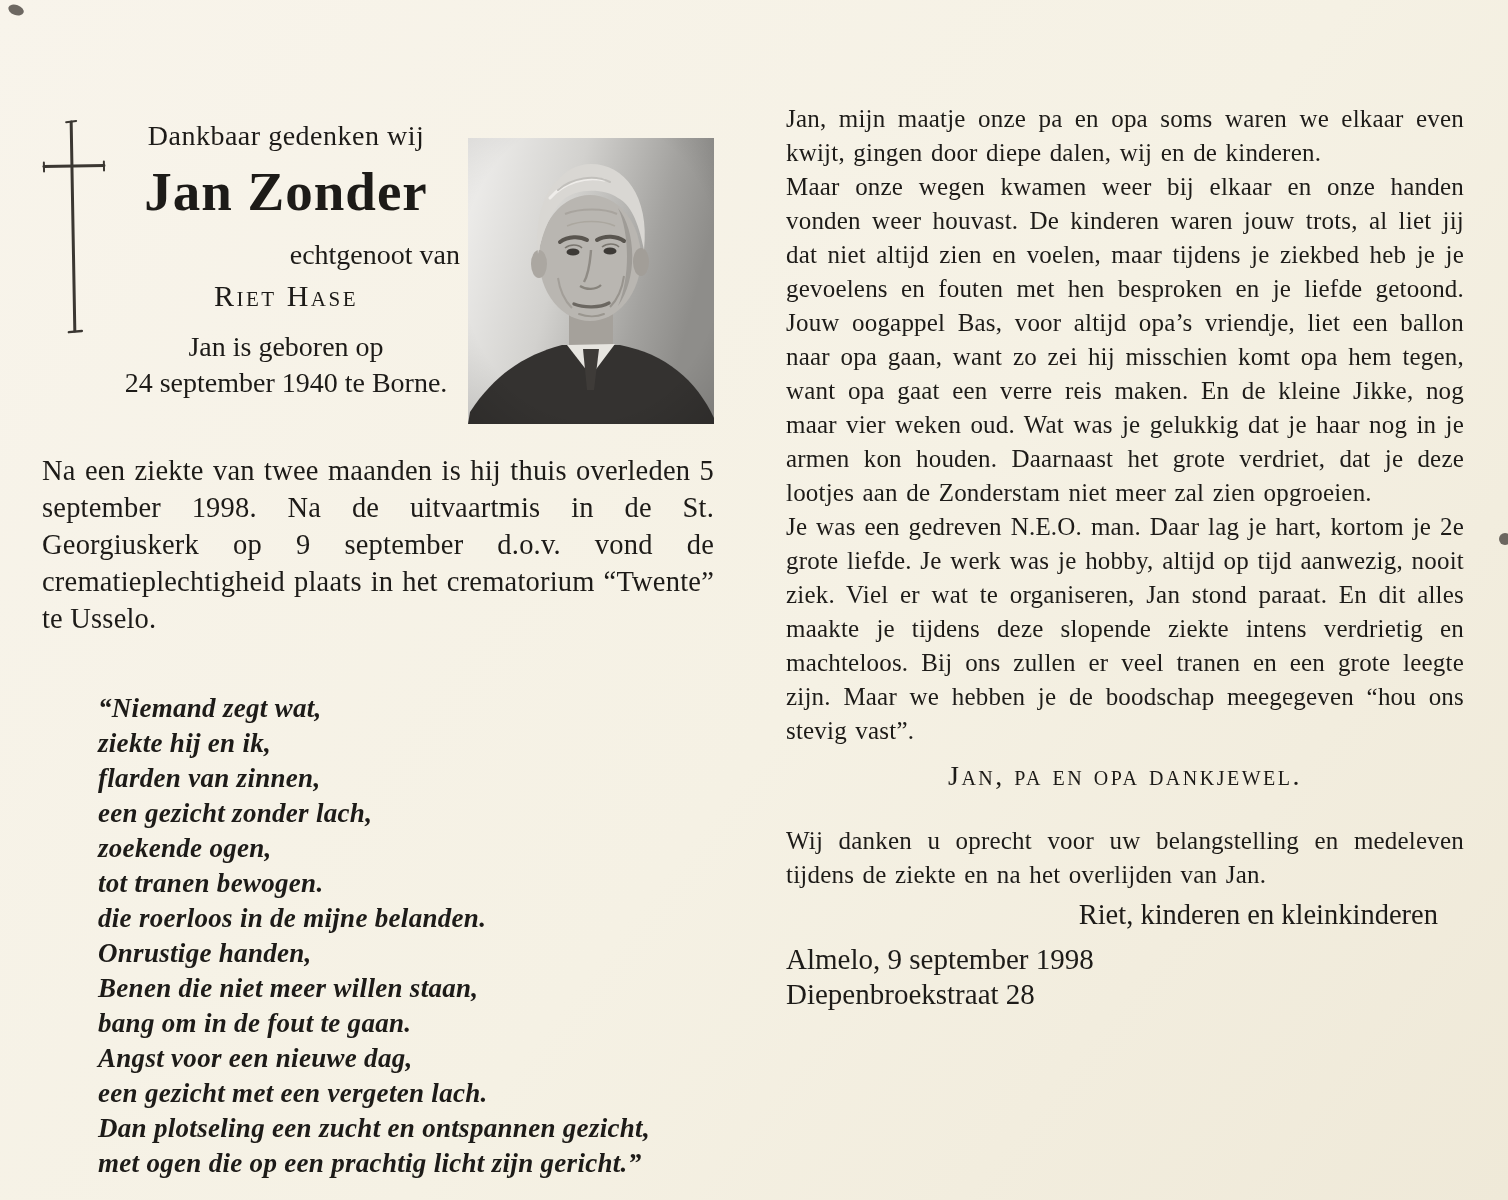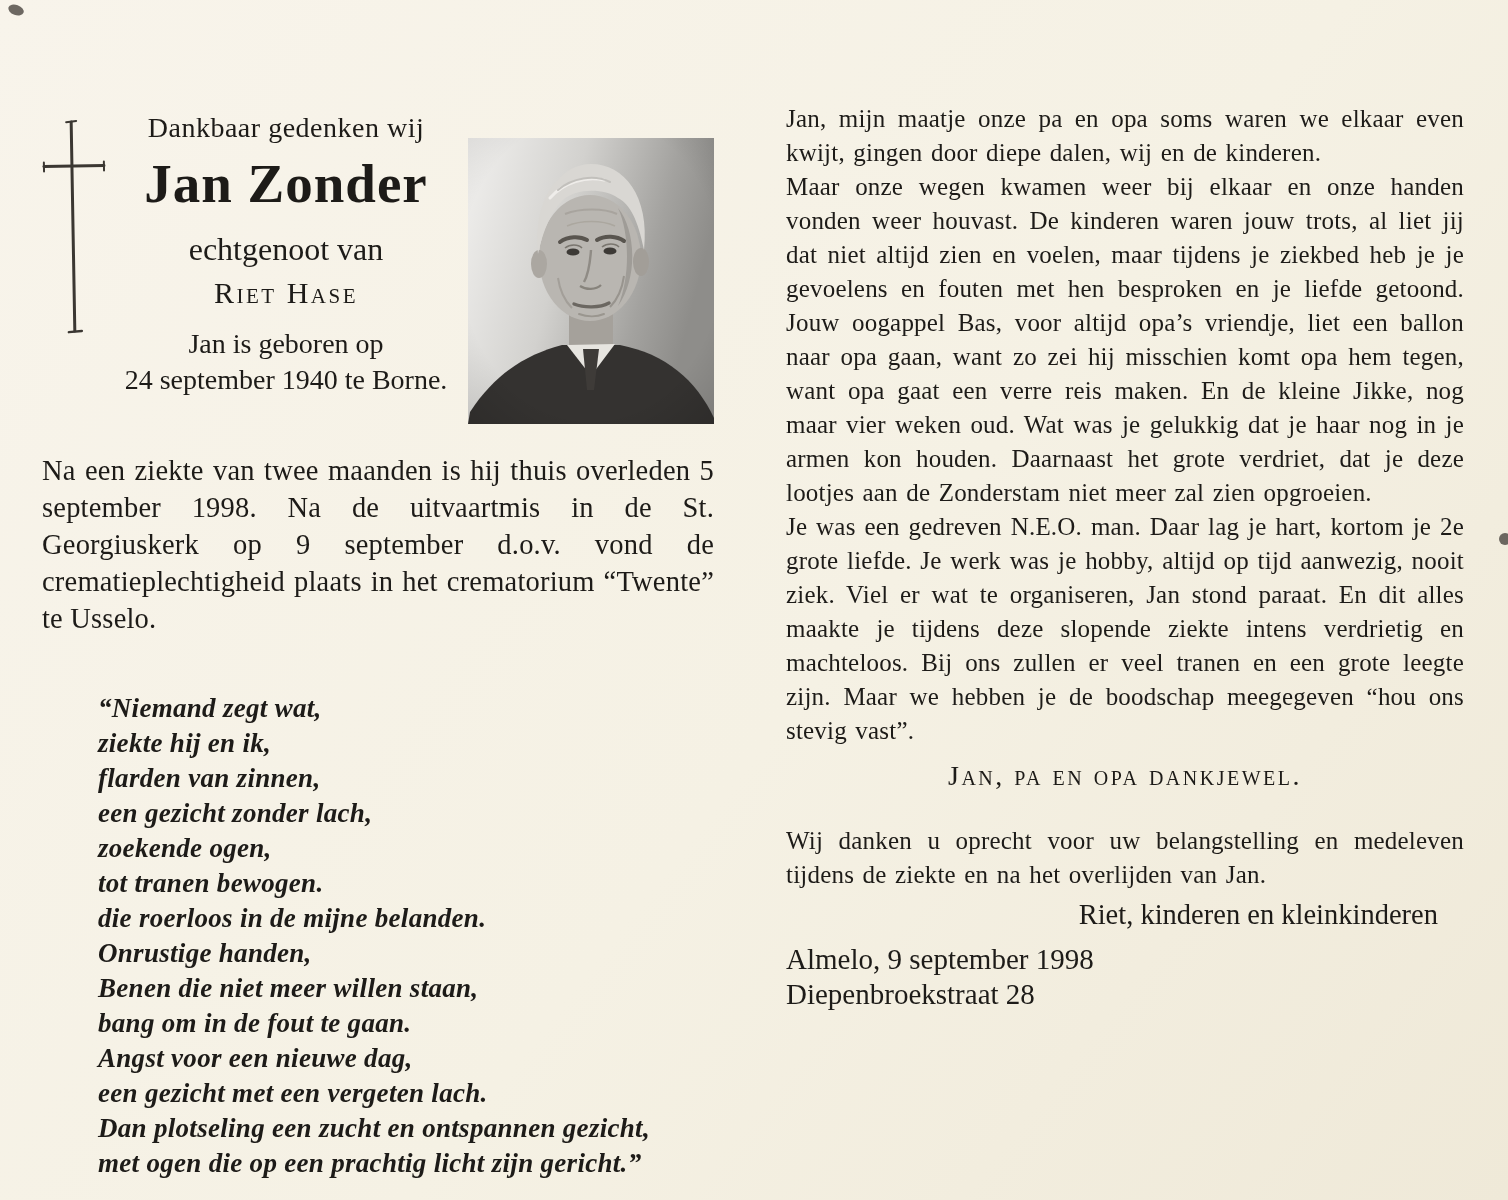--- a/index.html
+++ b/index.html
@@ -16,24 +16,24 @@
     background: linear-gradient(128deg, #f8f4eb 0%, #f5f1e4 55%, #efe9d8 100%);
   }
   .speck { position: absolute; background: #4a4540; border-radius: 50%; opacity: .8; }
   .speck-a { left: 8px; top: 5px; width: 16px; height: 10px; transform: rotate(20deg); }
   .speck-b { left: 1499px; top: 533px; width: 12px; height: 12px; }
 
   
   .col-left { position: absolute; left: 42px; top: 106px; width: 672px; }
   .header-row { display: flex; align-items: flex-start; }
   .cross-wrap { flex: 0 0 70px; width: 70px; padding-top: 12px; }
-  .header-text { flex: 1 1 auto; text-align: center; padding: 6px 8px 0 0; }
+  .header-text { flex: 1 1 auto; text-align: center; padding: 6px 8px 0 0; margin-top: 8px; }
   .dedication { font-size: 28px; letter-spacing: .5px; }
   .deceased-name { font-size: 55px; font-weight: 700; letter-spacing: 1px; margin-top: 12px; line-height: 1; }
-  .relation { font-size: 32px; margin-top: 20px; }
+  .relation { font-size: 28px; margin-top: 20px; text-align: right; }
   .spouse { font-size: 30px; font-variant: small-caps; letter-spacing: 2.5px; margin-top: 8px; }
   .birth1 { font-size: 28px; margin-top: 18px; }
   .birth2 { font-size: 28px; margin-top: 4px; }
   .photo-wrap { flex: 0 0 246px; width: 246px; height: 286px; margin-top: 32px; }
   .photo-wrap svg { width: 100%; height: 100%; display: block; }
   .obituary { font-size: 28.5px; line-height: 37px; text-align: justify; margin-top: 28px; letter-spacing: .2px; }
   .poem { margin: 54px 0 0 56px; font-style: italic; font-weight: 700; font-size: 27px; line-height: 35px; letter-spacing: .3px; }
 
   
   .col-right { position: absolute; left: 786px; top: 102px; width: 678px; }

